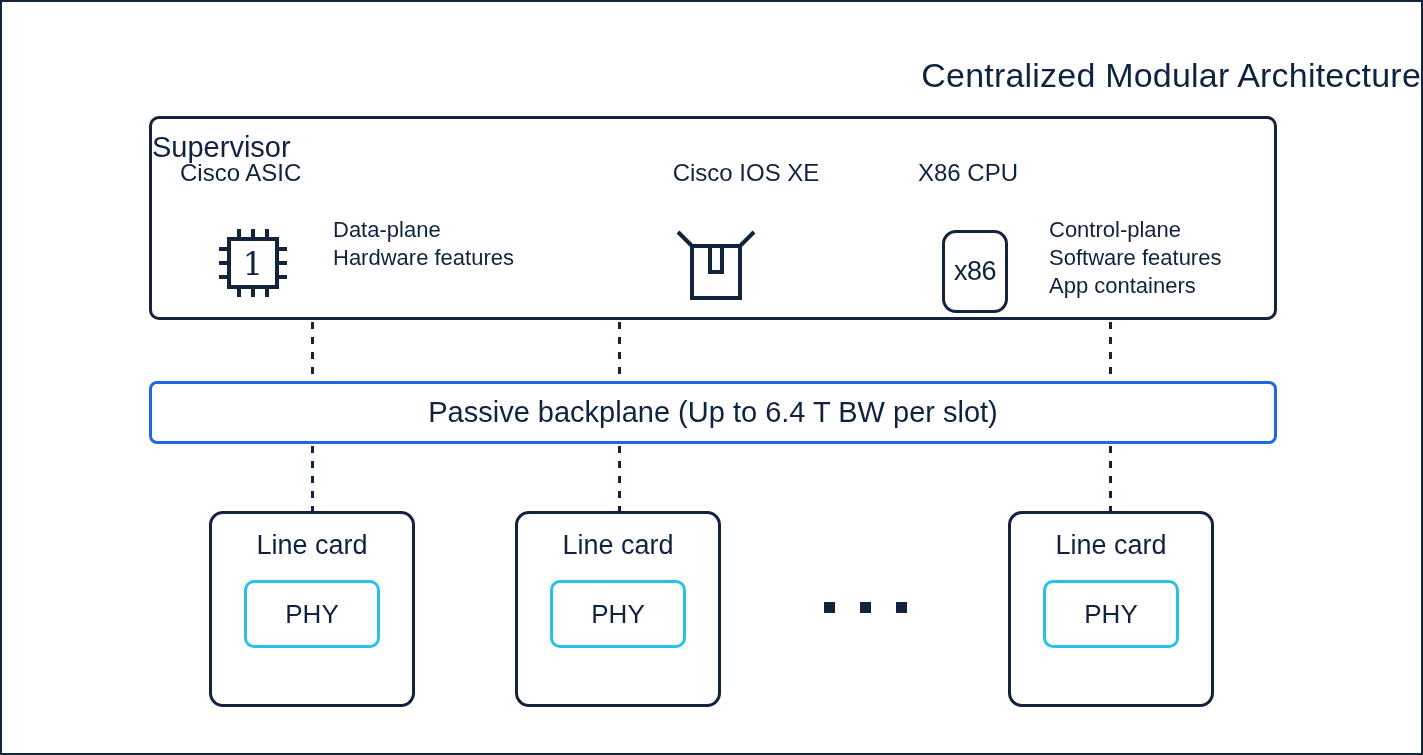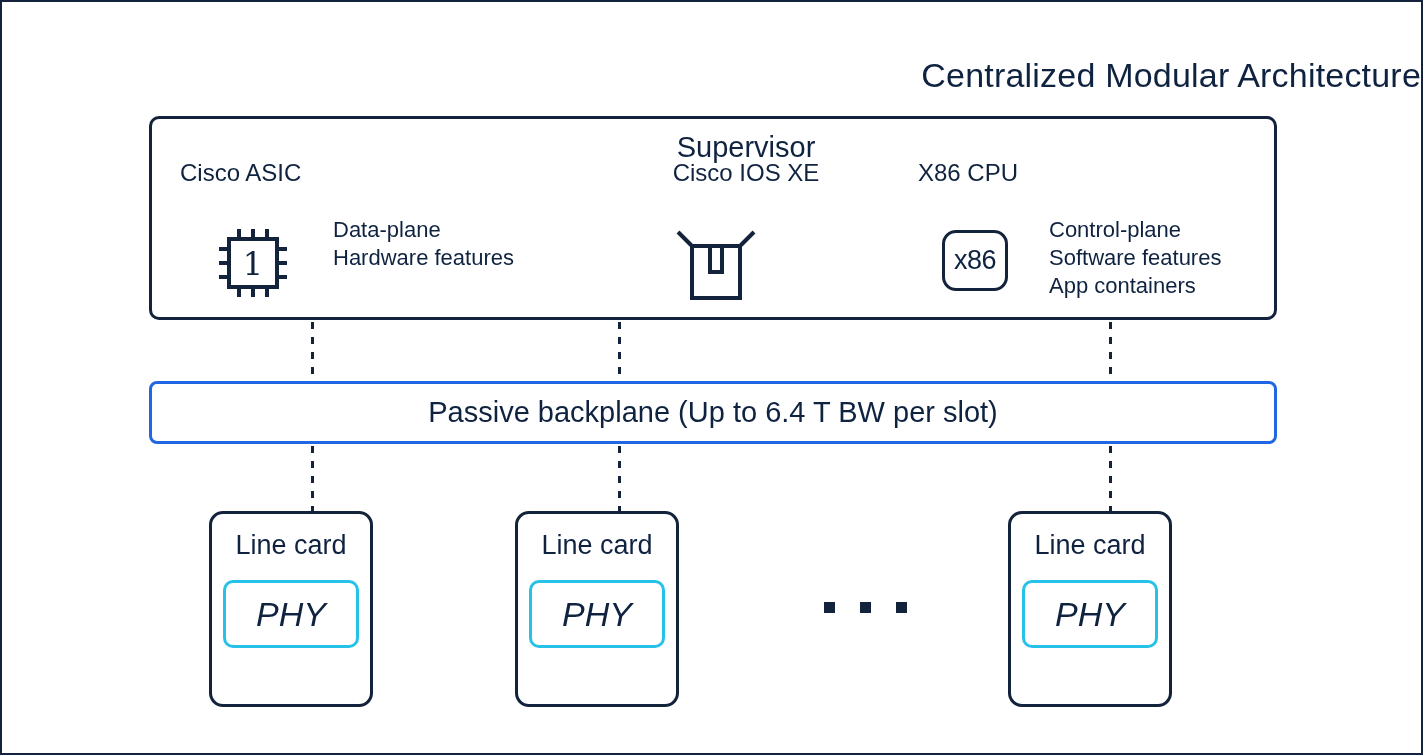--- a/index.html
+++ b/index.html
@@ -18,33 +18,33 @@
     text-align:right; font-size:34px; letter-spacing:0.2px;margin-top:8px;
   }
   
   .supervisor-box {
     position:absolute; left:147px; top:114px; width:1128px; height:204px;
     box-sizing:border-box; border:3px solid #13233c; border-radius:10px;
     background:#ffffff;
   }
   .supervisor-title {
     position:absolute; left:0; top:12px; width:100%;
-    text-align:center; font-size:29px;padding-left:33px;
+    font-size:29px;
   }
   .comp-label { position:absolute; top:40px; font-size:24px; }
   .asic-label { left:28px; }
   .ios-label  { left:0; width:100%; text-align:center;padding-left:33px; }
   .cpu-label  { left:766px; }
   .features { position:absolute; top:97px; font-size:22px; line-height:28px; }
   .asic-features { left:181px; }
   .cpu-features  { left:897px; }
   .asic-icon { position:absolute; left:61px; top:106px; }
   .ios-icon  { position:absolute; left:522px; top:107px; }
   .x86-chip {
-    position:absolute; left:790px; top:111px; width:66px; height:61px;
+    position:absolute; left:790px; top:111px; width:66px; height:83px;
     box-sizing:border-box; border:3px solid #13233c; border-radius:14px;
     display:flex; align-items:center; justify-content:center;
     font-size:27px; letter-spacing:-0.5px;
   }
   
   .vdash {
     position:absolute; width:3px;
     background:repeating-linear-gradient(to bottom, #13233c 0 7px, transparent 7px 15px);
   }
   .vdash.top { top:320px; height:59px; }
@@ -53,36 +53,35 @@
   
   .backplane {
     position:absolute; left:147px; top:379px; width:1128px; height:63px;
     box-sizing:border-box; border:3px solid #2166e2; border-radius:8px;
     background:#ffffff;
     display:flex; align-items:center; justify-content:center;
     font-size:29px;
   }
   
   .line-card {
-    position:absolute; top:509px; width:164px; height:196px;
+    position:absolute; top:509px; width:206px; height:196px;
     box-sizing:border-box; border:3px solid #13233c; border-radius:14px;
     background:#ffffff;
   }
   .lc1 { left:207px; } .lc2 { left:513px; } .lc3 { left:1006px; }
   .line-card-title {
     position:absolute; left:0; top:16px; width:100%;
     text-align:center; font-size:27px;
   }
   .phy-box {
     position:absolute; left:50%; top:66px; transform:translateX(-50%);
     width:136px; height:68px; box-sizing:border-box;
     border:3px solid #27c2e8; border-radius:10px;
     display:flex; align-items:center; justify-content:center;
-    font-size:34px;
-    font-style:italic;
+    font-size:26px;
   }
   
   .dots { position:absolute; left:822px; top:600px; display:flex; gap:25px; }
   .dot { width:11px; height:11px; background:#13233c; }
   svg .stroke { stroke:#13233c; stroke-width:4; fill:none; }
   svg text { fill:#0f2340; }
 </style>
 </head>
 <body>
 

